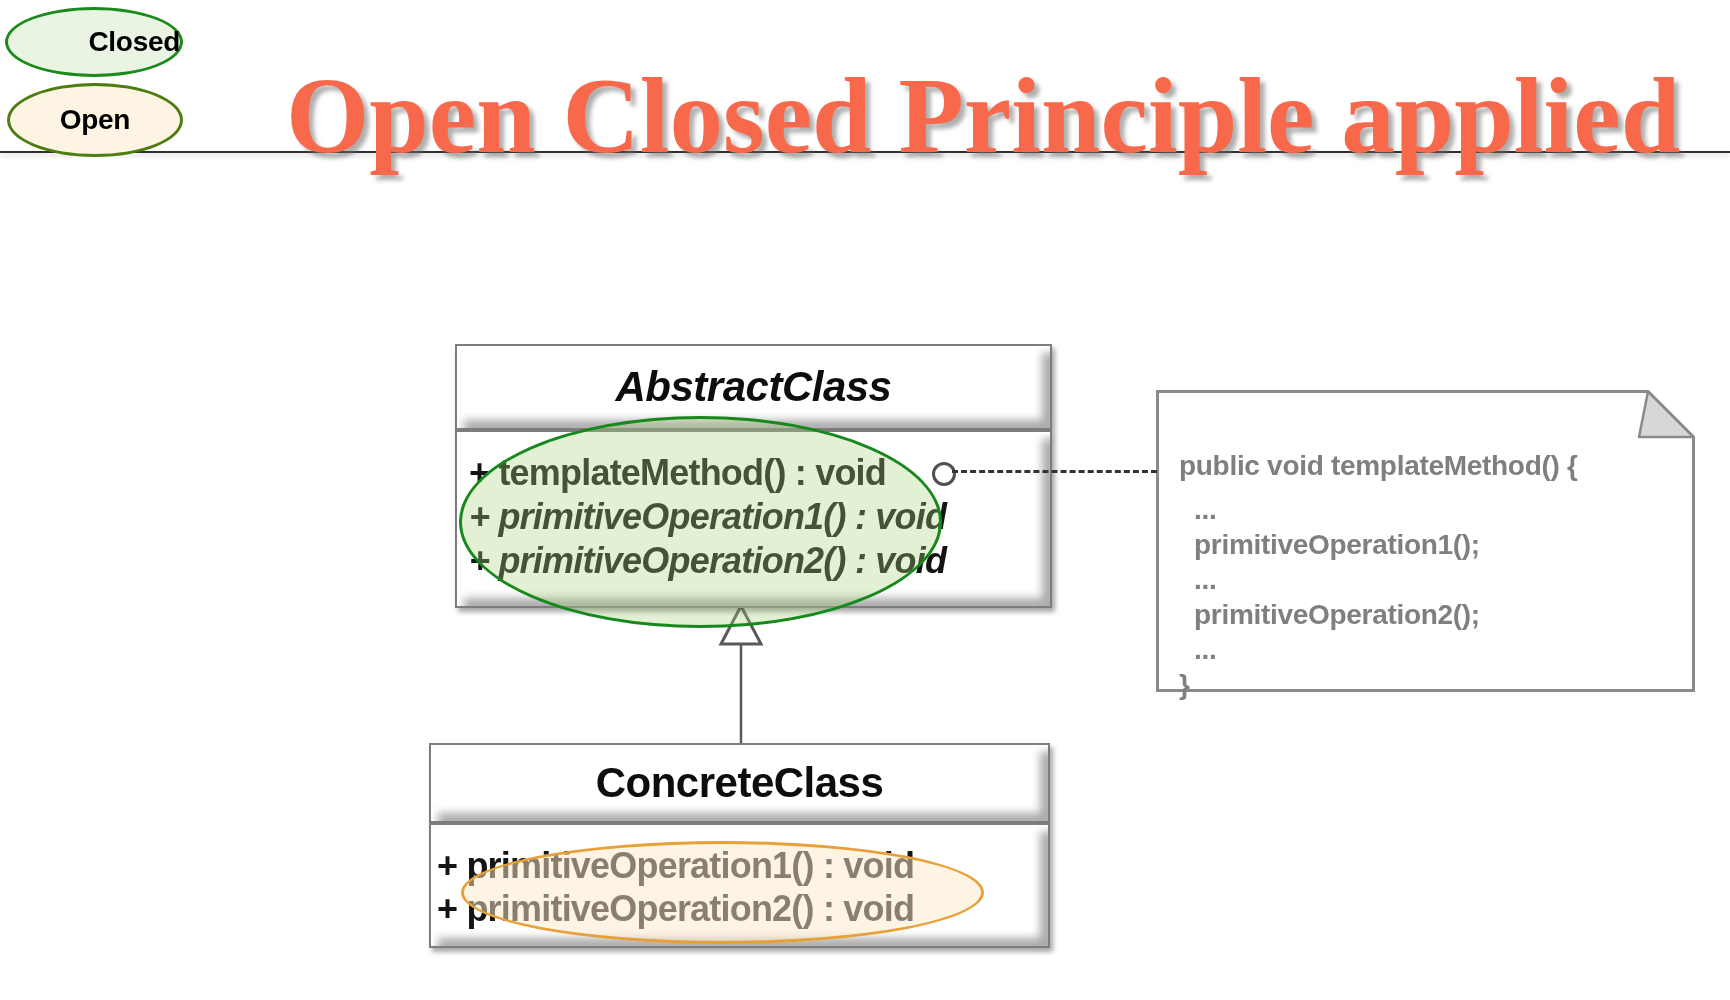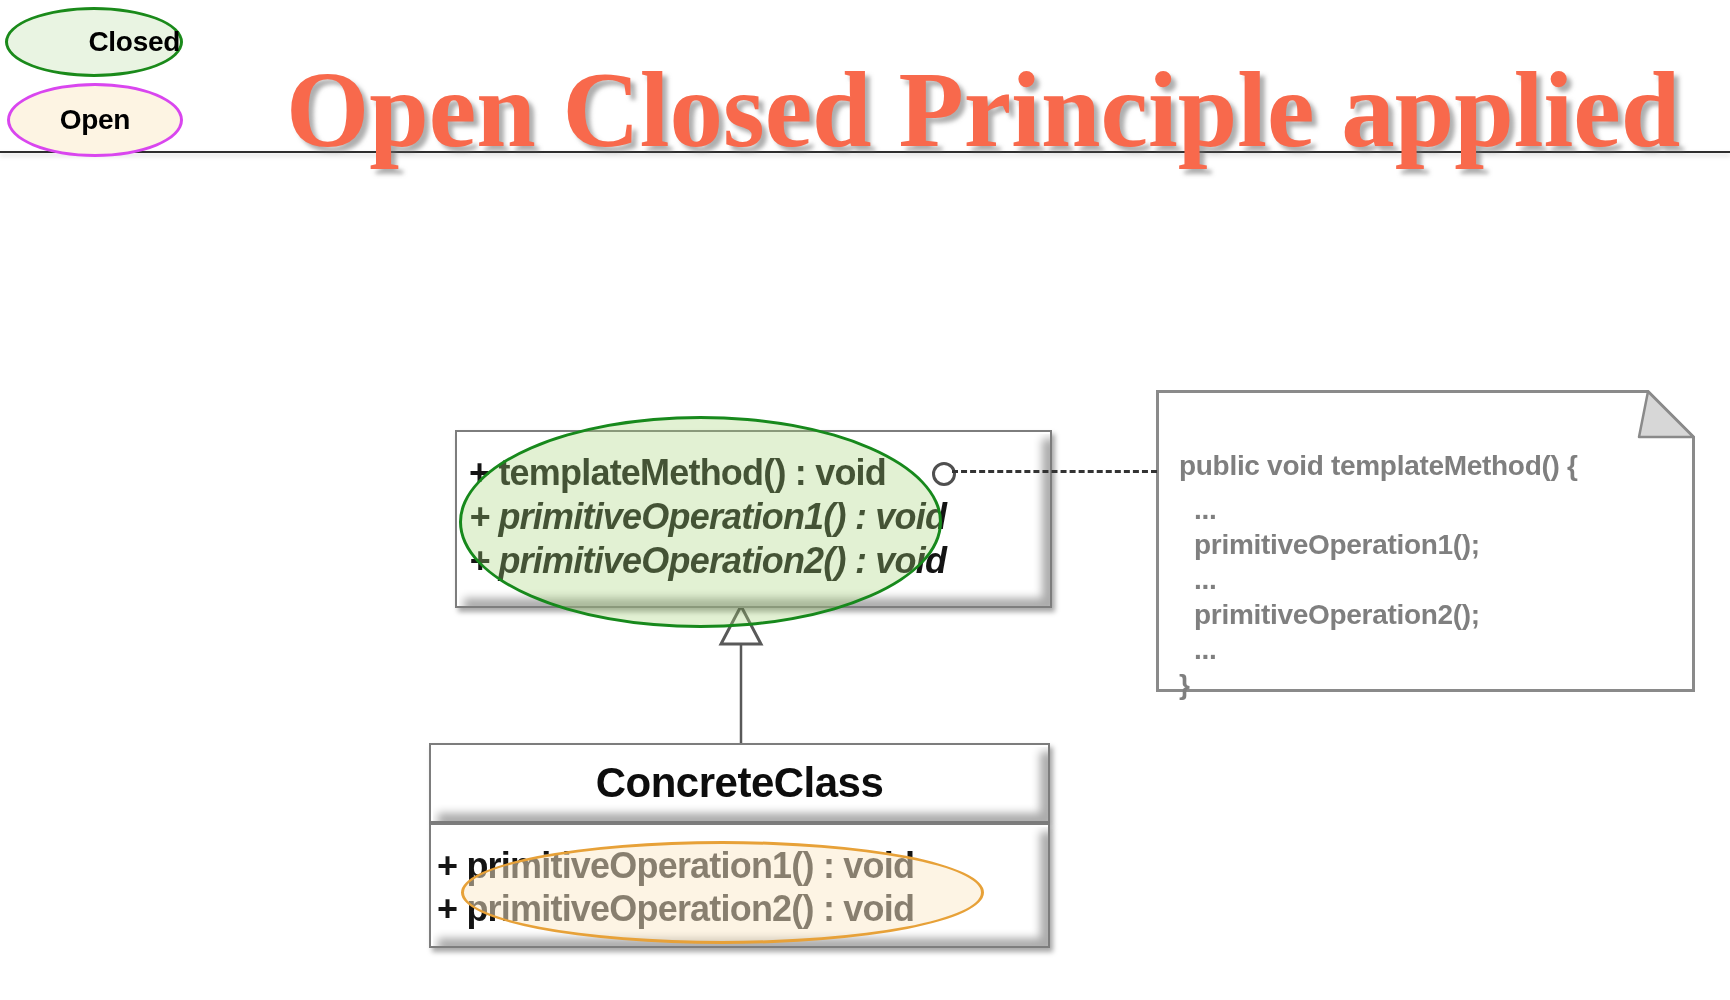--- a/index.html
+++ b/index.html
@@ -9,33 +9,33 @@
   }
 
   
   .rule {
     position:absolute; left:0; top:151px; width:1730px; height:2px;
     background:#2e2e2e; box-shadow:0 3px 4px rgba(130,130,130,0.35); z-index:2;
   }
 
   
   .title {
-    position:absolute; left:286px; top:57px; margin:0;
+    position:absolute; left:286px; top:63px; margin:0;
     font-family:"Liberation Serif",serif; font-weight:700; font-size:107px; line-height:1;
     color:#f8694c; white-space:nowrap; z-index:3;
     text-shadow:5px 5px 4px rgba(110,110,110,0.55);
   }
 
   
   .legend {
     position:absolute; border-radius:50%; display:flex; align-items:center; justify-content:center;
     font-weight:700; font-size:28px; color:#000; z-index:4; letter-spacing:-0.3px;
   }
   .legend.closed { left:5px; top:7px; width:172px; height:64px; border:3px solid #1a8a1a; background:#e9f4e2;justify-content:flex-end; }
-  .legend.open   { left:7px; top:83px; width:170px; height:68px; border:3px solid #d946ef; background:#fdf4e3; }
+  .legend.open   { left:7px; top:83px; width:170px; height:68px; border:3px solid #4d7c0f; background:#fdf4e3; }
 
   
   .box3d {
     position:absolute; background:#ffffff; border:2px solid #7d7d7d; z-index:1;
     box-shadow:
       inset 2px 2px 1px rgba(255,255,255,1),
       inset 7px 7px 8px rgba(255,255,255,0.95),
       inset -8px -8px 9px rgba(0,0,0,0.33),
       3px 4px 5px rgba(0,0,0,0.35);
   }
@@ -102,20 +102,23 @@
   </div>
   <div class="legend open">
     <span>Open</span>
   </div>
 
   <svg class="inherit-svg" width="56" height="144" viewBox="0 0 56 144">
     <line x1="27" y1="41" x2="27" y2="142" stroke="#595959" stroke-width="2.5"></line>
     <polygon points="27,3 7,41 47,41" fill="#ffffff" stroke="#595959" stroke-width="3"></polygon>
   </svg>
 
+  <div class="box3d abs-header">
+    <div class="cls-name">AbstractClass</div>
+  </div>
   <div class="box3d abs-body">
     <div class="rows">
       <div class="mrow">+ templateMethod() : void</div>
       <div class="mrow it">+ primitiveOperation1() : void</div>
       <div class="mrow it">+ primitiveOperation2() : void</div>
     </div>
   </div>
   <div class="overlay green"></div>
 
   <div class="anchor-circle"></div>

